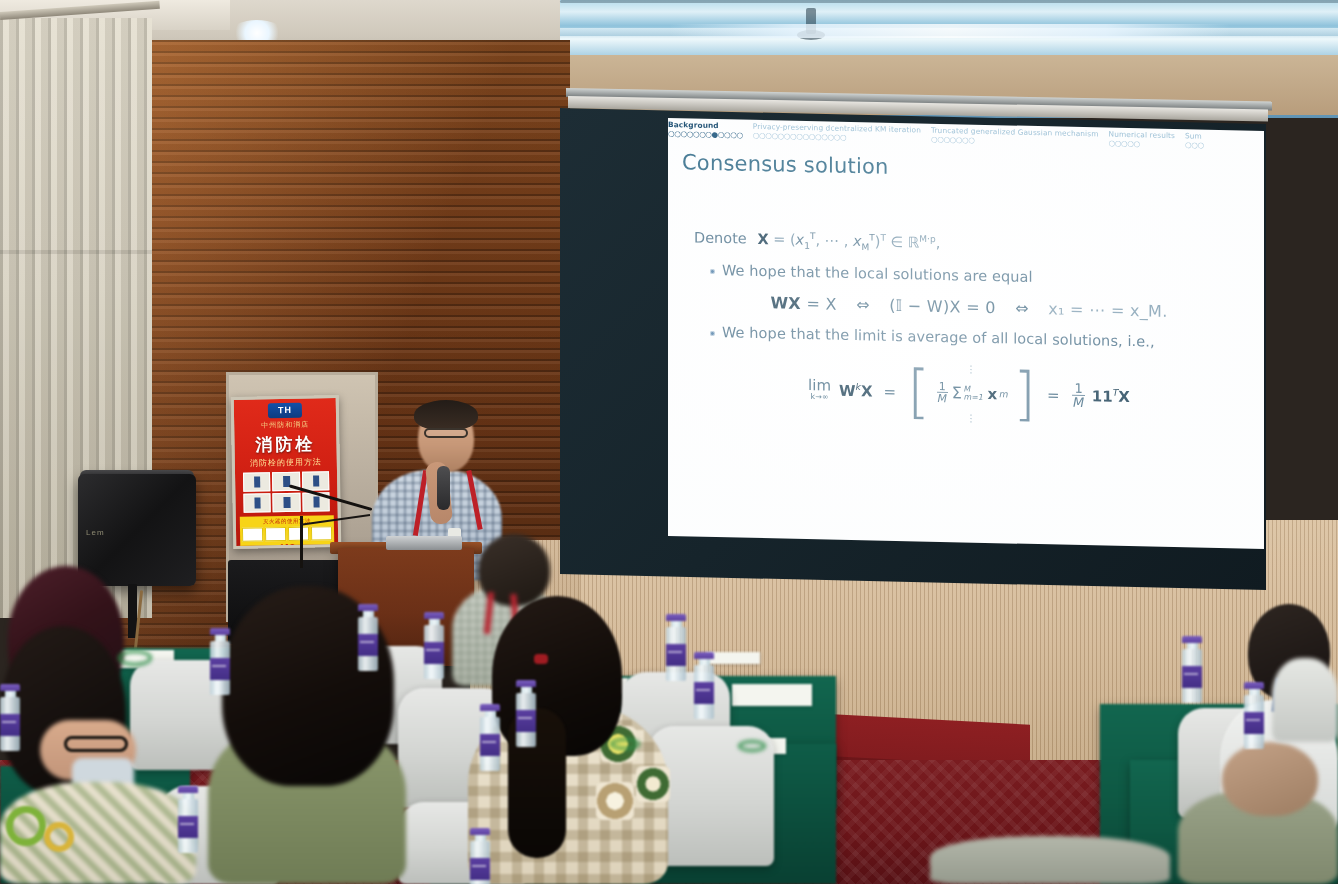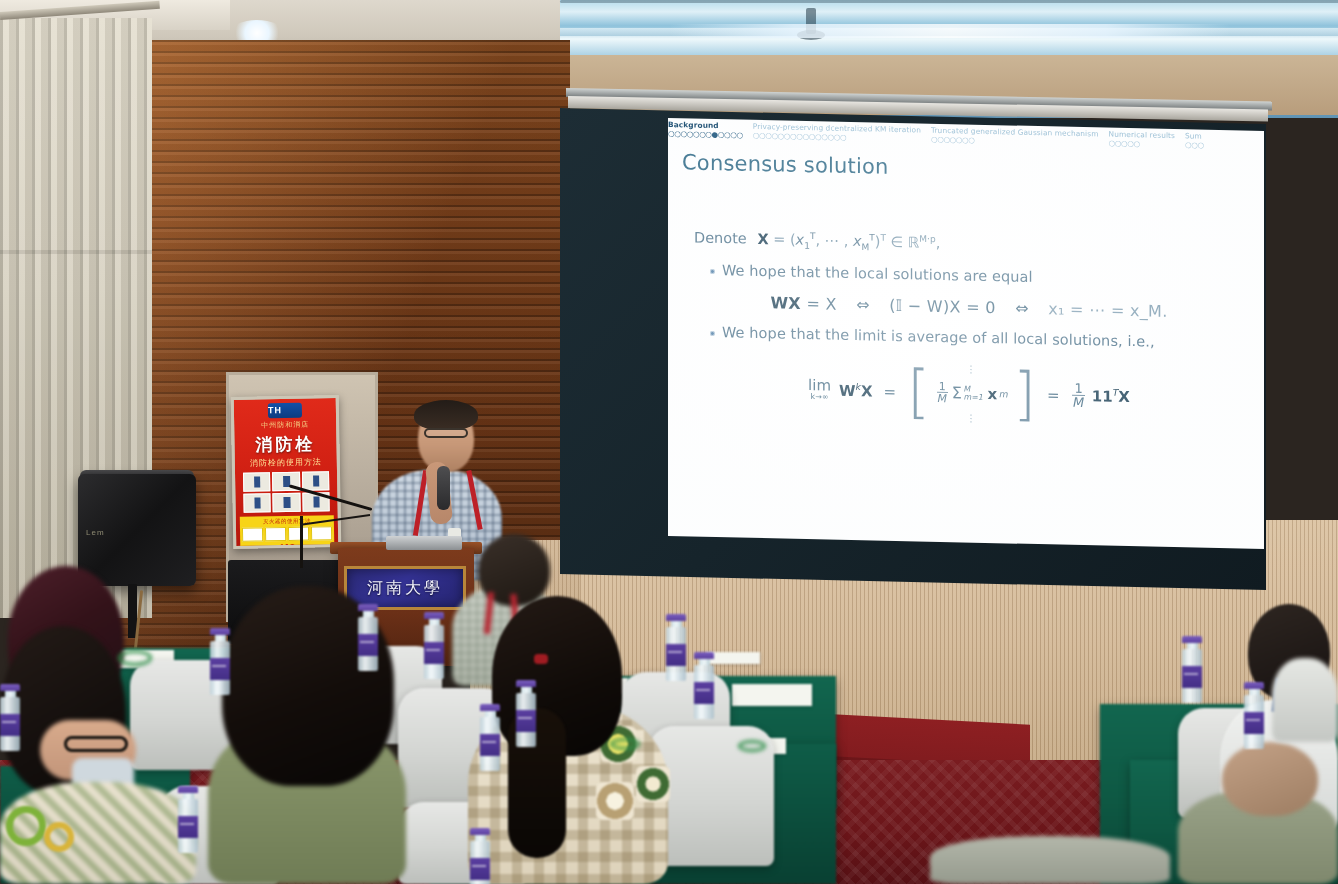--- a/index.html
+++ b/index.html
@@ -165,21 +165,21 @@
   .spk-logo{position:absolute;left:86px;top:528px;color:#8e8a72;font-size:8px;letter-spacing:1px;}
   .spk-cable{position:absolute;left:137px;top:590px;width:3px;height:60px;
     background:#8a6a40;border-radius:2px;transform:rotate(6deg);}
 
   
   .poster{position:absolute;left:232px;top:396px;width:108px;height:152px;
     background:linear-gradient(180deg,#e02a1a 0%,#cf1f12 55%,#b5170c 100%);
     border:3px solid #ccc6b6;box-sizing:border-box;overflow:hidden;
     box-shadow:0 3px 8px rgba(0,0,0,.4);transform:rotate(-1deg);}
   .p-logo{margin:4px auto 0;width:34px;height:15px;background:linear-gradient(180deg,#1350a8,#0d3c80);
-    border-radius:3px;color:#fff;font-size:9px;text-align:left;line-height:15px;font-weight:bold;letter-spacing:1px;}
+    border-radius:3px;color:#fff;font-size:9px;text-align:center;line-height:15px;font-weight:bold;letter-spacing:1px;}
   .p-sub{text-align:center;color:#f6d98a;font-size:7px;margin-top:2px;letter-spacing:1px;}
   .p-big{text-align:center;color:#ffffff;font-size:17px;font-weight:bold;letter-spacing:3px;margin-top:3px;
     text-shadow:0 1px 2px rgba(0,0,0,.5);font-family:"DejaVu Sans",sans-serif;}
   .p-big2{text-align:center;color:#ffe79a;font-size:8px;letter-spacing:1px;margin-top:1px;}
   .p-grid{display:grid;grid-template-columns:repeat(3,1fr);gap:2px;padding:4px 8px 0;}
   .p-cell{height:17px;background:#eceae0;border:1px solid #fff;position:relative;overflow:hidden;}
   .p-cell i{position:absolute;left:40%;top:15%;width:25%;height:70%;background:#2d4f86;display:block;}
   .p-yellow{margin:4px 4px 0;background:#f7d417;padding:2px 2px 3px;}
   .p-y1{text-align:center;color:#c01808;font-size:5.5px;letter-spacing:.5px;}
   .p-yrow{display:grid;grid-template-columns:repeat(4,1fr);gap:2px;margin-top:2px;}
@@ -391,23 +391,20 @@
        border:2px solid #3a332c;box-sizing:border-box;background:rgba(255,255,255,.12);"></div>
 
   <div style="position:absolute;left:428px;top:462px;width:22px;height:62px;border-radius:10px;
        background:linear-gradient(180deg,#c99878,#b7876a);transform:rotate(-6deg);"></div>
   <div style="position:absolute;left:437px;top:466px;width:13px;height:44px;border-radius:6px;
        background:linear-gradient(180deg,#4e4e50,#2a2a2c);"></div>
 
   <div class="podium-top"></div>
   <div class="podium"></div>
   <div class="laptop"></div>
-  <div class="plaque">
-    <span>河南大學</span>
-  </div>
   <div class="mic-pole"></div>
   <div class="mic-stand"></div>
   <div class="mic-stand2"></div>
 
   <div class="table blur1" style="left:1100px;top:704px;width:238px;height:180px;"></div>
   <div class="table blur1" style="left:1130px;top:760px;width:208px;height:124px;"></div>
   <div class="table blur1" style="left:612px;top:676px;width:224px;height:132px;"></div>
   <div class="table blur1 t-shade" style="left:636px;top:744px;width:200px;height:140px;"></div>
   <div class="table blur1" style="left:106px;top:648px;width:236px;height:86px;"></div>
   <div class="table blur1 t-shade" style="left:404px;top:692px;width:240px;height:96px;"></div>

